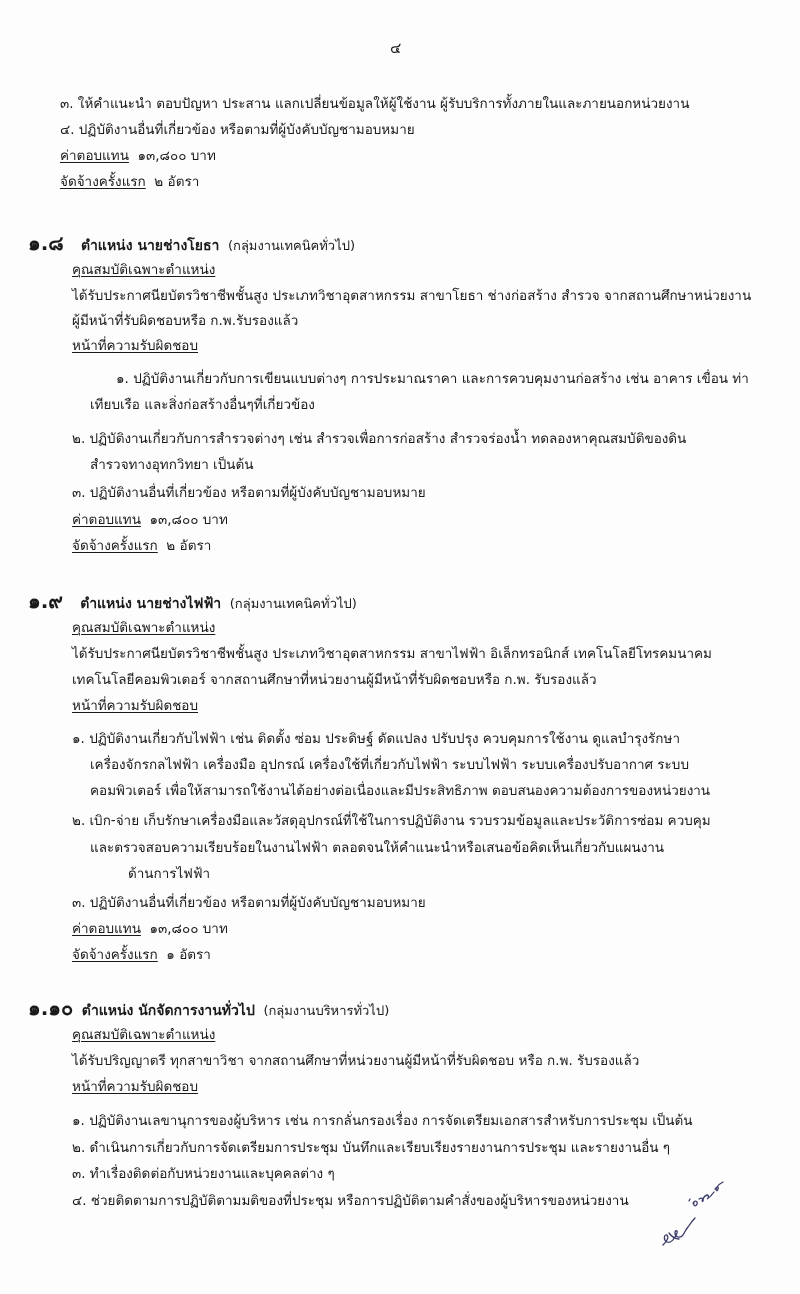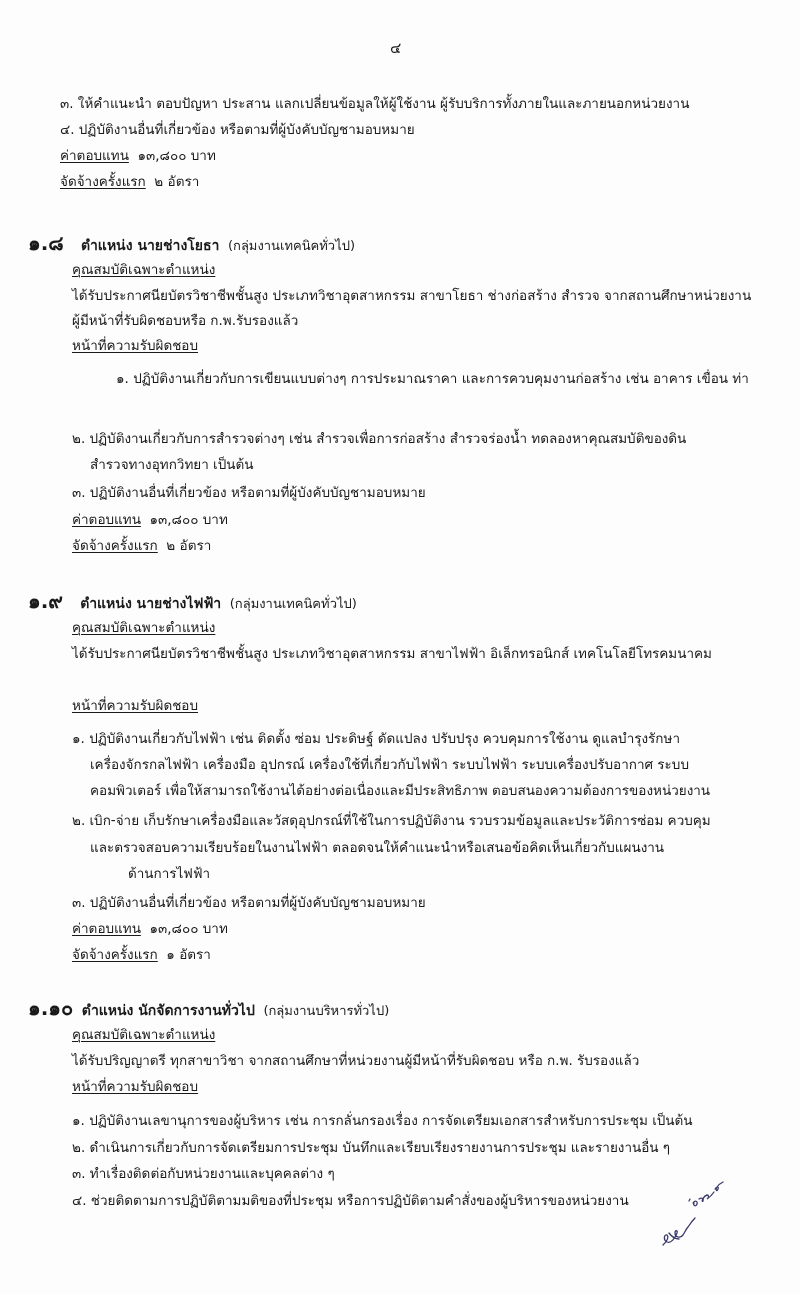--- a/index.html
+++ b/index.html
@@ -39,37 +39,39 @@
   <div class="abs" style="left:28px; top:233px;">
     <span class="sec-num">๑.๘</span>&nbsp;&nbsp;&nbsp;
     <span class="bold">ตำแหน่ง นายช่างโยธา</span>&nbsp;
     <span class="small">(กลุ่มงานเทคนิคทั่วไป)</span>
   </div>
   <div class="abs u" style="left:72px; top:259px;">คุณสมบัติเฉพาะตำแหน่ง</div>
   <div class="abs" style="left:72px; top:285px;">ได้รับประกาศนียบัตรวิชาชีพชั้นสูง ประเภทวิชาอุตสาหกรรม สาขาโยธา ช่างก่อสร้าง สำรวจ จากสถานศึกษาหน่วยงาน</div>
   <div class="abs" style="left:72px; top:310px;">ผู้มีหน้าที่รับผิดชอบหรือ ก.พ.รับรองแล้ว</div>
   <div class="abs u" style="left:72px; top:335px;">หน้าที่ความรับผิดชอบ</div>
   <div class="abs" style="left:84px; top:368px;margin-left:32px;">๑. ปฏิบัติงานเกี่ยวกับการเขียนแบบต่างๆ การประมาณราคา และการควบคุมงานก่อสร้าง เช่น อาคาร เขื่อน ท่า</div>
+  <div class="abs" style="left:90px; top:394px;">เทียบเรือ และสิ่งก่อสร้างอื่นๆที่เกี่ยวข้อง</div>
   <div class="abs" style="left:72px; top:428px;">๒. ปฏิบัติงานเกี่ยวกับการสำรวจต่างๆ เช่น สำรวจเพื่อการก่อสร้าง สำรวจร่องน้ำ ทดลองหาคุณสมบัติของดิน</div>
   <div class="abs" style="left:90px; top:454px;">สำรวจทางอุทกวิทยา เป็นต้น</div>
   <div class="abs" style="left:72px; top:482px;">๓. ปฏิบัติงานอื่นที่เกี่ยวข้อง หรือตามที่ผู้บังคับบัญชามอบหมาย</div>
   <div class="abs" style="left:72px; top:509px;">
     <span class="u">ค่าตอบแทน</span>&nbsp;&nbsp;<span>๑๓,๘๐๐ บาท</span>
   </div>
   <div class="abs" style="left:72px; top:535px;">
     <span class="u">จัดจ้างครั้งแรก</span>&nbsp;&nbsp;<span>๒ อัตรา</span>
   </div>
 
   <div class="abs" style="left:28px; top:591px;">
     <span class="sec-num">๑.๙</span>&nbsp;&nbsp;&nbsp;
     <span class="bold">ตำแหน่ง นายช่างไฟฟ้า</span>&nbsp;
     <span class="small">(กลุ่มงานเทคนิคทั่วไป)</span>
   </div>
   <div class="abs u" style="left:72px; top:617px;">คุณสมบัติเฉพาะตำแหน่ง</div>
   <div class="abs" style="left:72px; top:643px;">ได้รับประกาศนียบัตรวิชาชีพชั้นสูง ประเภทวิชาอุตสาหกรรม สาขาไฟฟ้า อิเล็กทรอนิกส์ เทคโนโลยีโทรคมนาคม</div>
+  <div class="abs" style="left:72px; top:669px;">เทคโนโลยีคอมพิวเตอร์ จากสถานศึกษาที่หน่วยงานผู้มีหน้าที่รับผิดชอบหรือ ก.พ. รับรองแล้ว</div>
   <div class="abs u" style="left:72px; top:695px;">หน้าที่ความรับผิดชอบ</div>
   <div class="abs" style="left:72px; top:728px;">๑. ปฏิบัติงานเกี่ยวกับไฟฟ้า เช่น ติดตั้ง ซ่อม ประดิษฐ์ ดัดแปลง ปรับปรุง ควบคุมการใช้งาน ดูแลบำรุงรักษา</div>
   <div class="abs" style="left:90px; top:780px;">คอมพิวเตอร์ เพื่อให้สามารถใช้งานได้อย่างต่อเนื่องและมีประสิทธิภาพ ตอบสนองความต้องการของหน่วยงาน</div>
   <div class="abs" style="left:90px; top:754px;">เครื่องจักรกลไฟฟ้า เครื่องมือ อุปกรณ์ เครื่องใช้ที่เกี่ยวกับไฟฟ้า ระบบไฟฟ้า ระบบเครื่องปรับอากาศ ระบบ</div>
   <div class="abs" style="left:72px; top:810px;">๒. เบิก-จ่าย เก็บรักษาเครื่องมือและวัสดุอุปกรณ์ที่ใช้ในการปฏิบัติงาน รวบรวมข้อมูลและประวัติการซ่อม ควบคุม</div>
   <div class="abs" style="left:90px; top:837px;">และตรวจสอบความเรียบร้อยในงานไฟฟ้า ตลอดจนให้คำแนะนำหรือเสนอข้อคิดเห็นเกี่ยวกับแผนงาน</div>
   <div class="abs" style="left:90px; top:863px;margin-left:38px;">ด้านการไฟฟ้า</div>
   <div class="abs" style="left:72px; top:892px;">๓. ปฏิบัติงานอื่นที่เกี่ยวข้อง หรือตามที่ผู้บังคับบัญชามอบหมาย</div>
   <div class="abs" style="left:72px; top:918px;">
     <span class="u">ค่าตอบแทน</span>&nbsp;&nbsp;<span>๑๓,๘๐๐ บาท</span>

